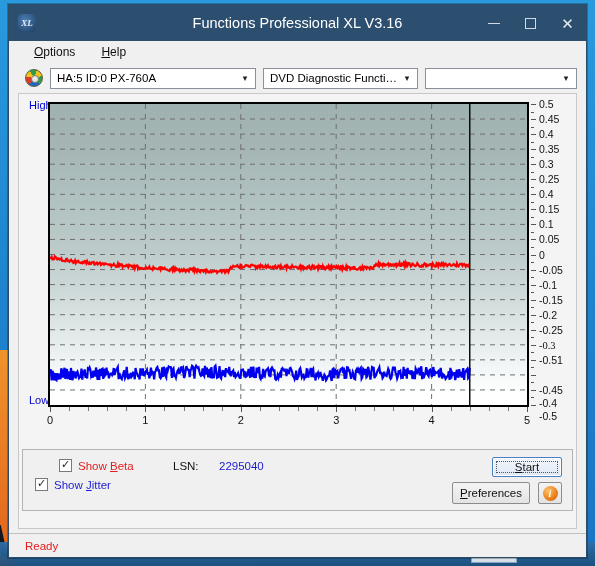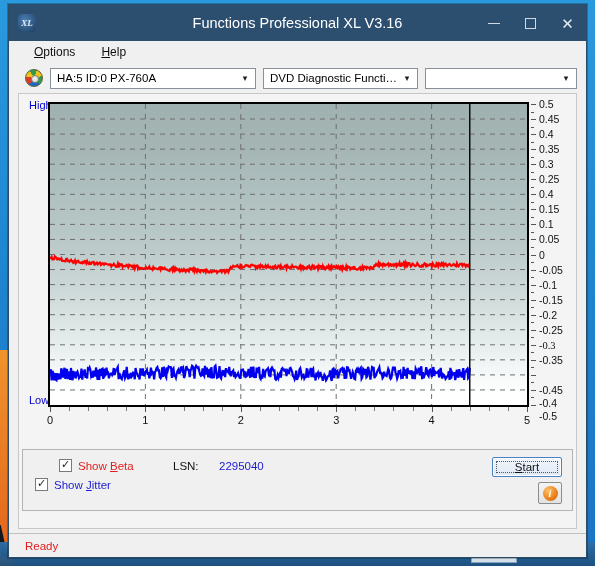--- a/index.html
+++ b/index.html
@@ -349,21 +349,21 @@
           <div class="ytlabel" style="top: 182.6px;">-0.1</div>
           <div class="ytick" style="top: 197.65px;"></div>
           <div class="ytlabel" style="top: 197.65px;">-0.15</div>
           <div class="ytick" style="top: 212.7px;"></div>
           <div class="ytlabel" style="top: 212.7px;">-0.2</div>
           <div class="ytick" style="top: 227.75px;"></div>
           <div class="ytlabel" style="top: 227.75px;">-0.25</div>
           <div class="ytick" style="top: 242.8px;"></div>
           <div class="ytlabel" style="top: 242.8px; font-family: Liberation Serif, serif;">-0.3</div>
           <div class="ytick" style="top: 257.85px;"></div>
-          <div class="ytlabel" style="top: 257.85px;">-0.35</div>
+          <div class="ytlabel" style="top: 257.85px;">-0.51</div>
           <div class="ytick" style="top: 272.9px;"></div>
           <div class="ytlabel" style="top: 272.9px; margin-top: 28px;">-0.4</div>
           <div class="ytick" style="top: 287.95px;"></div>
           <div class="ytlabel" style="top: 287.95px;">-0.45</div>
           <div class="ytick" style="top: 303px;"></div>
           <div class="ytlabel" style="top: 314px;">-0.5</div>
           <div class="ytick" style="top: 9.525px; width: 3px;"></div>
           <div class="ytick" style="top: 24.575px; width: 3px;"></div>
           <div class="ytick" style="top: 39.625px; width: 3px;"></div>
           <div class="ytick" style="top: 54.675px; width: 3px;"></div>
@@ -428,20 +428,23 @@
       <div class="chkrow" id="chk-jitter-row">
         <span class="chkbox"></span>
         <span class="chklabel" id="lbl-jitter">Show <u>J</u>itter</span>
       </div>
       <div id="lsn-label">LSN:</div>
       <div id="lsn-value">2295040</div>
 
       <div class="btn" id="btn-start">
         <span class="inner"><u>S</u>tart</span>
       </div>
+      <div class="btn" id="btn-prefs">
+        <span><u>P</u>references</span>
+      </div>
       <div class="btn" id="btn-info">
         <span id="info-glyph">i</span>
       </div>
     </div>
   </div>
 
   <div id="statusbar">
     <span id="status-text">Ready</span>
   </div>
 </div>

